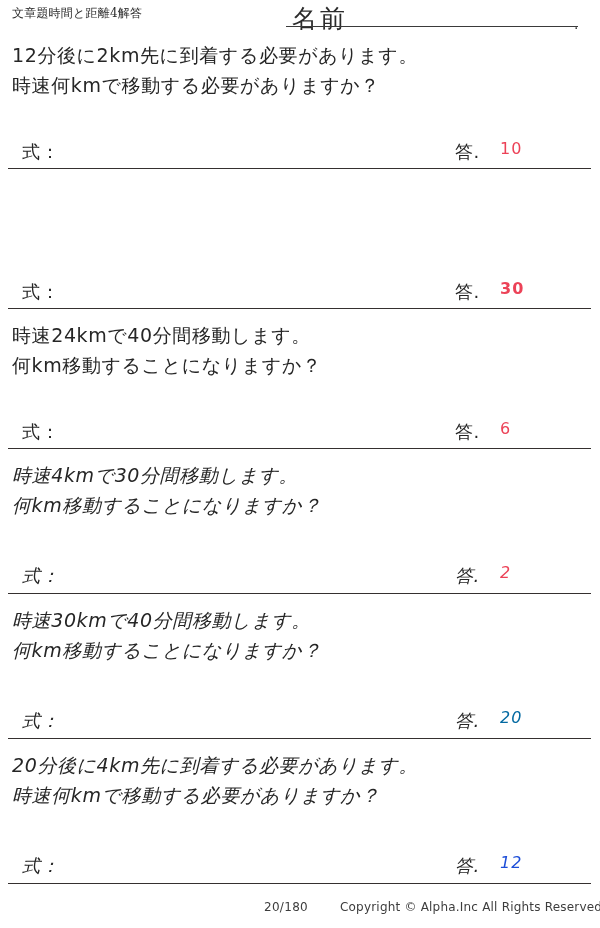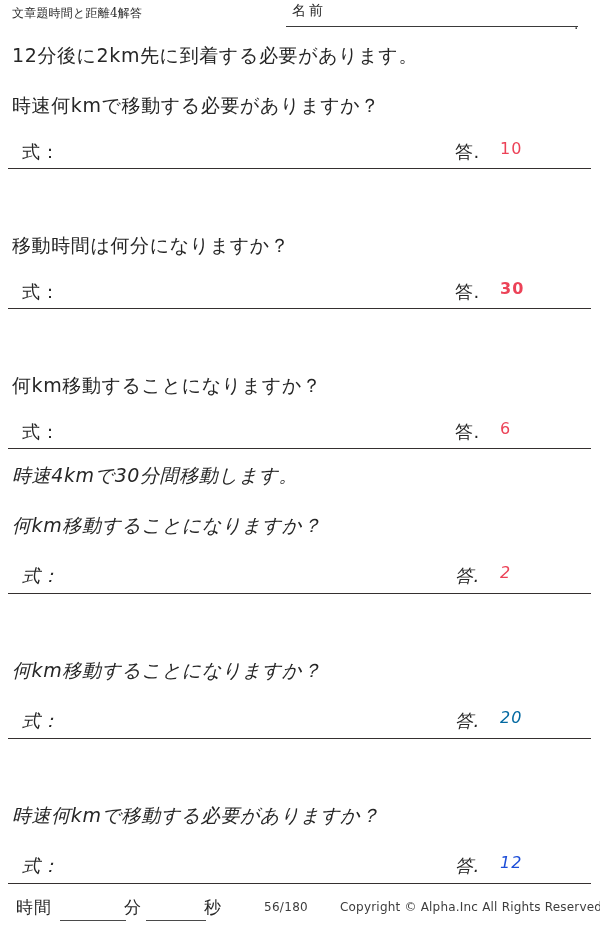--- a/index.html
+++ b/index.html
@@ -38,21 +38,21 @@
     position: absolute;
     left: 286px;
     top: 0px;
     width: 300px;
     height: 30px;
   }
   .name-label {
     position: absolute;
     left: 6px;
     top: 2px;
-    font-size: 14px;
+    font-size: 25px;
     letter-spacing: 3px;
     color: #2b2b2b;
     white-space: nowrap;
   }
   .name-rule {
     position: absolute;
     left: 0px;
     top: 26px;
     width: 292px;
     height: 0;
@@ -85,21 +85,21 @@
   .q-line {
     position: absolute;
     left: 12px;
     font-size: 19px;
     line-height: 1.2;
     letter-spacing: 0.6px;
     color: #262626;
     white-space: nowrap;
   }
   .q-line.l1 { top: 8px; }
-  .q-line.l2 { top: 58px; }
+  .q-line.l2 { top: 38px; }
 
   .answer-row {
     position: absolute;
     left: 0;
     top: 104px;
     width: 600px;
     height: 30px;
   }
   .shiki-label {
     position: absolute;
@@ -216,30 +216,30 @@
     <div class="q-line l2">時速何kmで移動する必要がありますか？</div>
     <div class="answer-row">
       <div class="shiki-label">式：</div>
       <div class="ans-label">答.</div>
       <div class="ans-value" style="color: rgb(236, 66, 87);">10</div>
     </div>
     <div class="divider"></div>
   </div>
 
   <div class="problem">
-    <div class="q-line l2">移動時間は何分になりますか？</div>
     <div class="answer-row">
       <div class="shiki-label">式：</div>
       <div class="ans-label">答.</div>
       <div class="ans-value" style="color: rgb(236, 66, 87); font-weight: bold;">30</div>
     </div>
     <div class="divider"></div>
   </div>
 
   <div class="problem">
+    <div class="q-line l1">時速24kmで40分間移動します。</div>
     <div class="q-line l2">何km移動することになりますか？</div>
     <div class="answer-row">
       <div class="shiki-label">式：</div>
       <div class="ans-label">答.</div>
       <div class="ans-value" style="color: rgb(236, 66, 87);">6</div>
     </div>
     <div class="divider"></div>
   </div>
 
   <div class="problem tall">
@@ -247,44 +247,39 @@
     <div class="q-line l2">何km移動することになりますか？</div>
     <div class="answer-row">
       <div class="shiki-label">式：</div>
       <div class="ans-label">答.</div>
       <div class="ans-value" style="color: rgb(236, 66, 87);">2</div>
     </div>
     <div class="divider"></div>
   </div>
 
   <div class="problem tall">
+    <div class="q-line l1">時速30kmで40分間移動します。</div>
     <div class="q-line l2">何km移動することになりますか？</div>
     <div class="answer-row">
       <div class="shiki-label">式：</div>
       <div class="ans-label">答.</div>
       <div class="ans-value" style="color: #0369a1;">20</div>
     </div>
     <div class="divider"></div>
   </div>
 
   <div class="problem tall">
+    <div class="q-line l1">20分後に4km先に到着する必要があります。</div>
     <div class="q-line l2">時速何kmで移動する必要がありますか？</div>
     <div class="answer-row">
       <div class="shiki-label">式：</div>
       <div class="ans-label">答.</div>
       <div class="ans-value" style="color: #1d4ed8;">12</div>
     </div>
     <div class="divider"></div>
   </div>
 
 </div>
 
 <div class="footer">
-  <div class="time-block">
-    <span class="tb-txt tb-jikan">時間</span>
-    <span class="tb-txt tb-fun">分</span>
-    <span class="tb-txt tb-byou">秒</span>
-    <span class="time-rule-1"></span>
-    <span class="time-rule-2"></span>
-  </div>
-  <div class="page-num">56/180</div>
+  <div class="page-num">20/180</div>
   <div class="copyright">Copyright ©  Alpha.Inc All Rights Reserved.</div>
 </div>
 
 </body></html>

